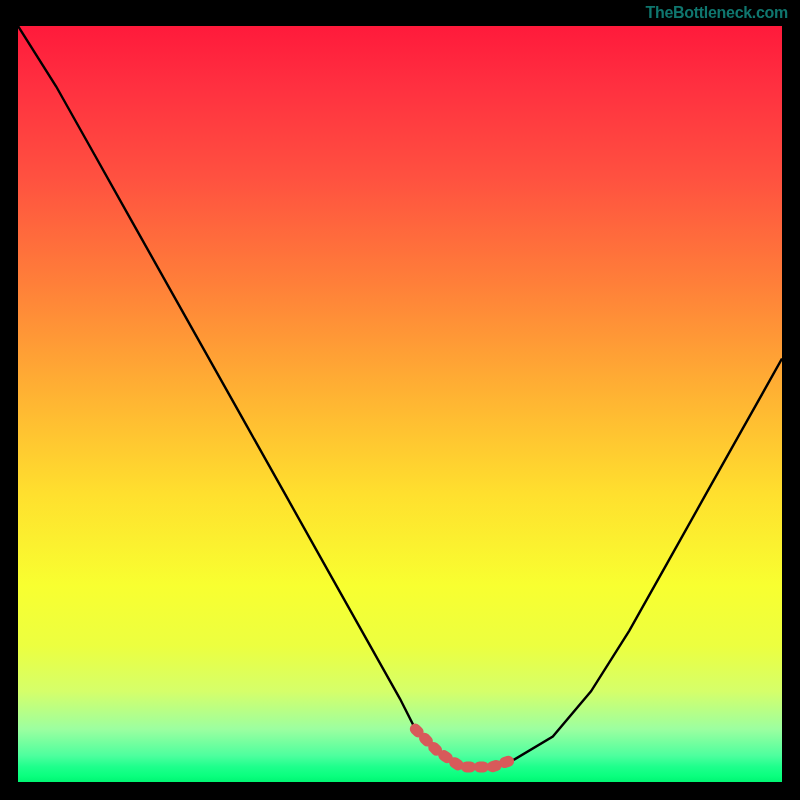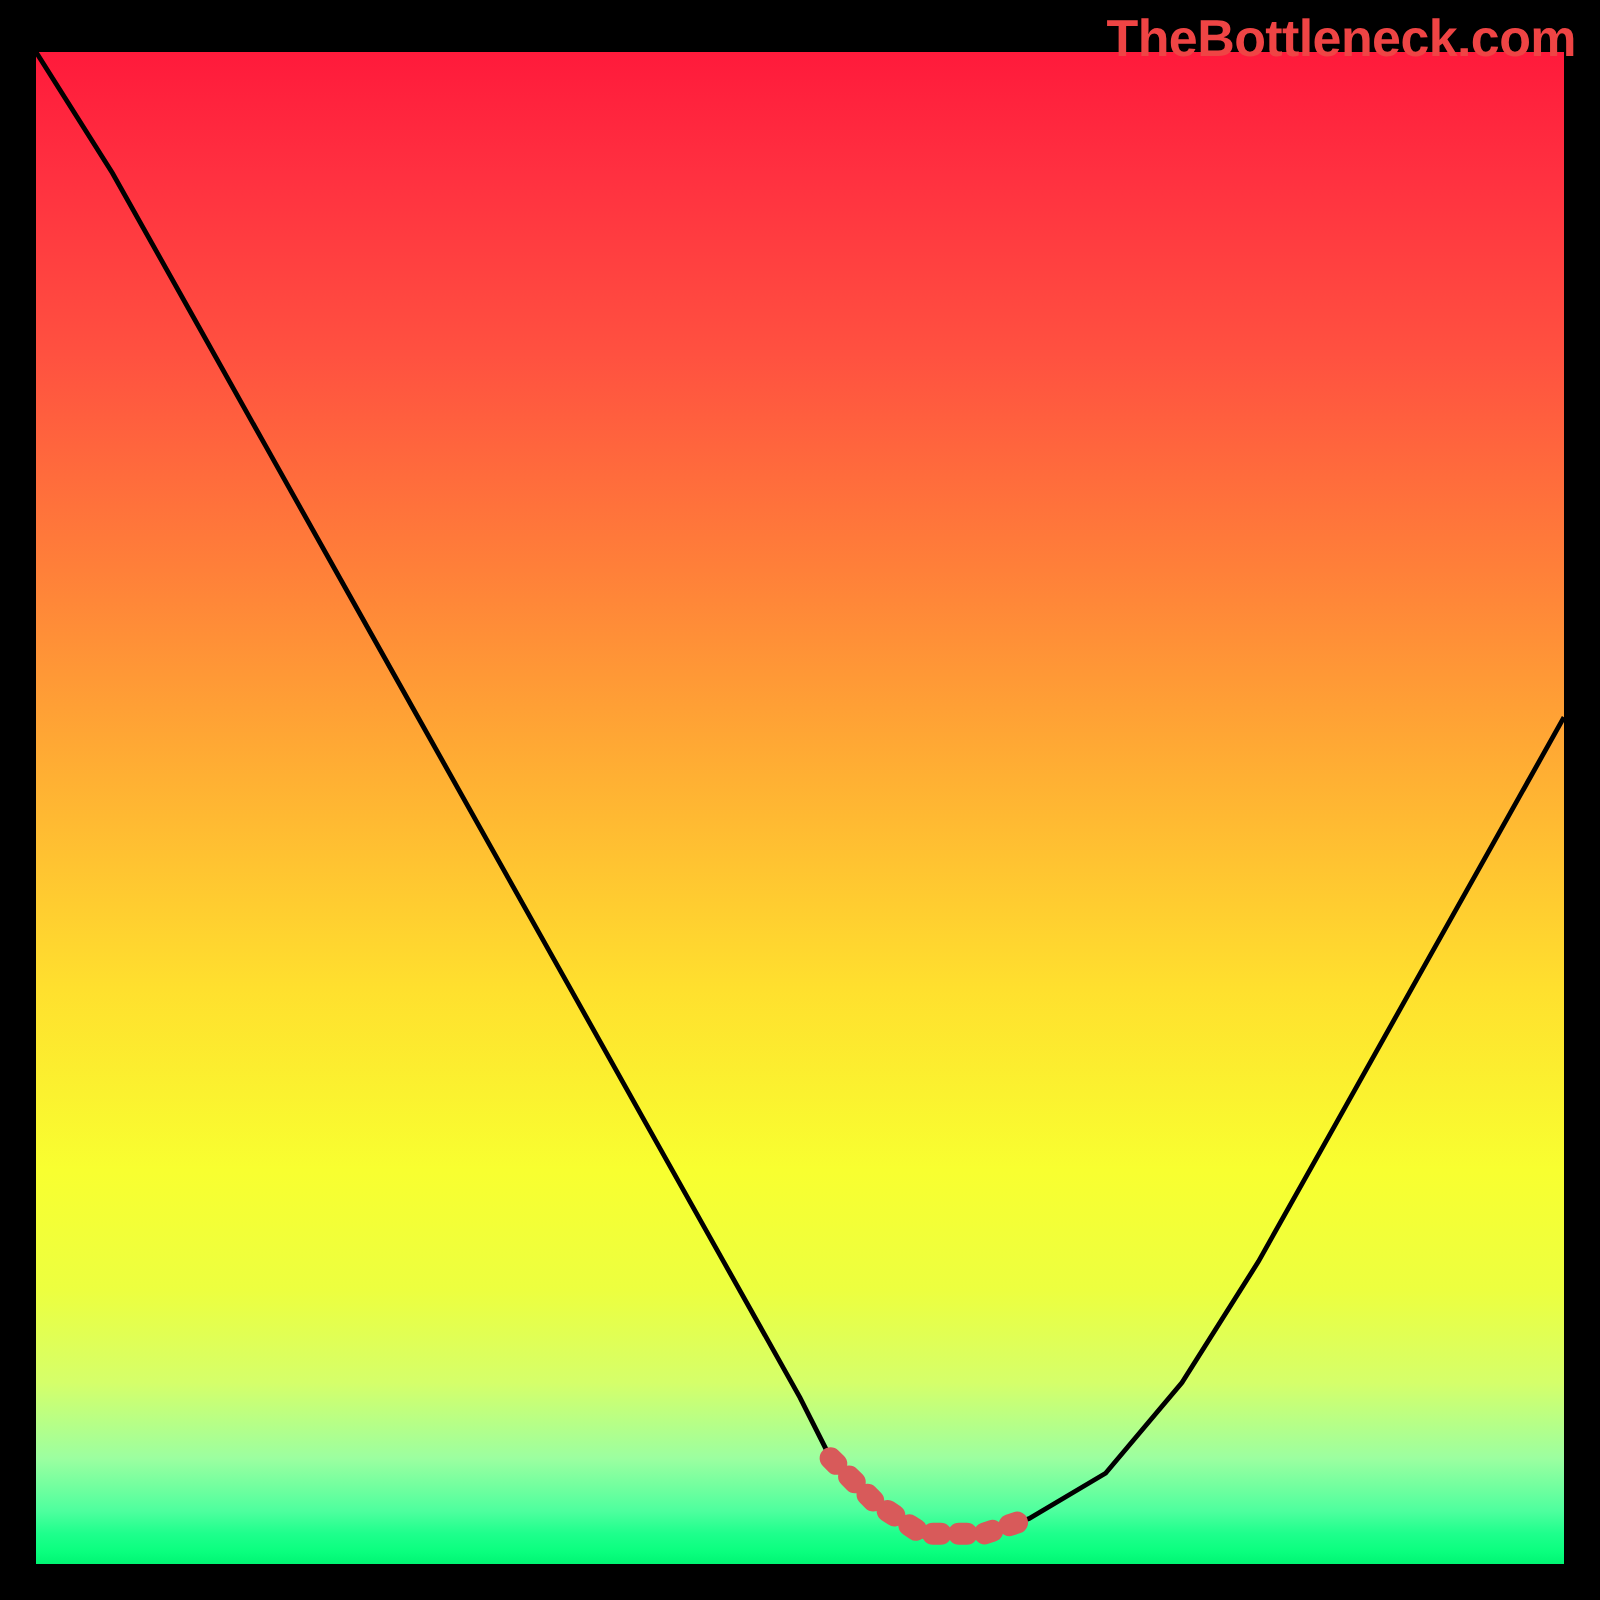--- a/index.html
+++ b/index.html
@@ -9,22 +9,22 @@
     height: 800px;
     background: #000;
     font-family: Arial, Helvetica, sans-serif;
     overflow: hidden;
     position: relative;
   }
   .watermark {
     position: absolute;
     top: 4px;
     right: 12px;
-    color: #ef4444;
-    font-size: 26px;
+    color: #0f766e;
+    font-size: 16px;
     font-weight: 600;
     letter-spacing: -0.3px;
     z-index: 10;
   }
   .frame {
     position: absolute;
     left: 18px;
     top: 26px;
     width: 764px;
     height: 756px;

